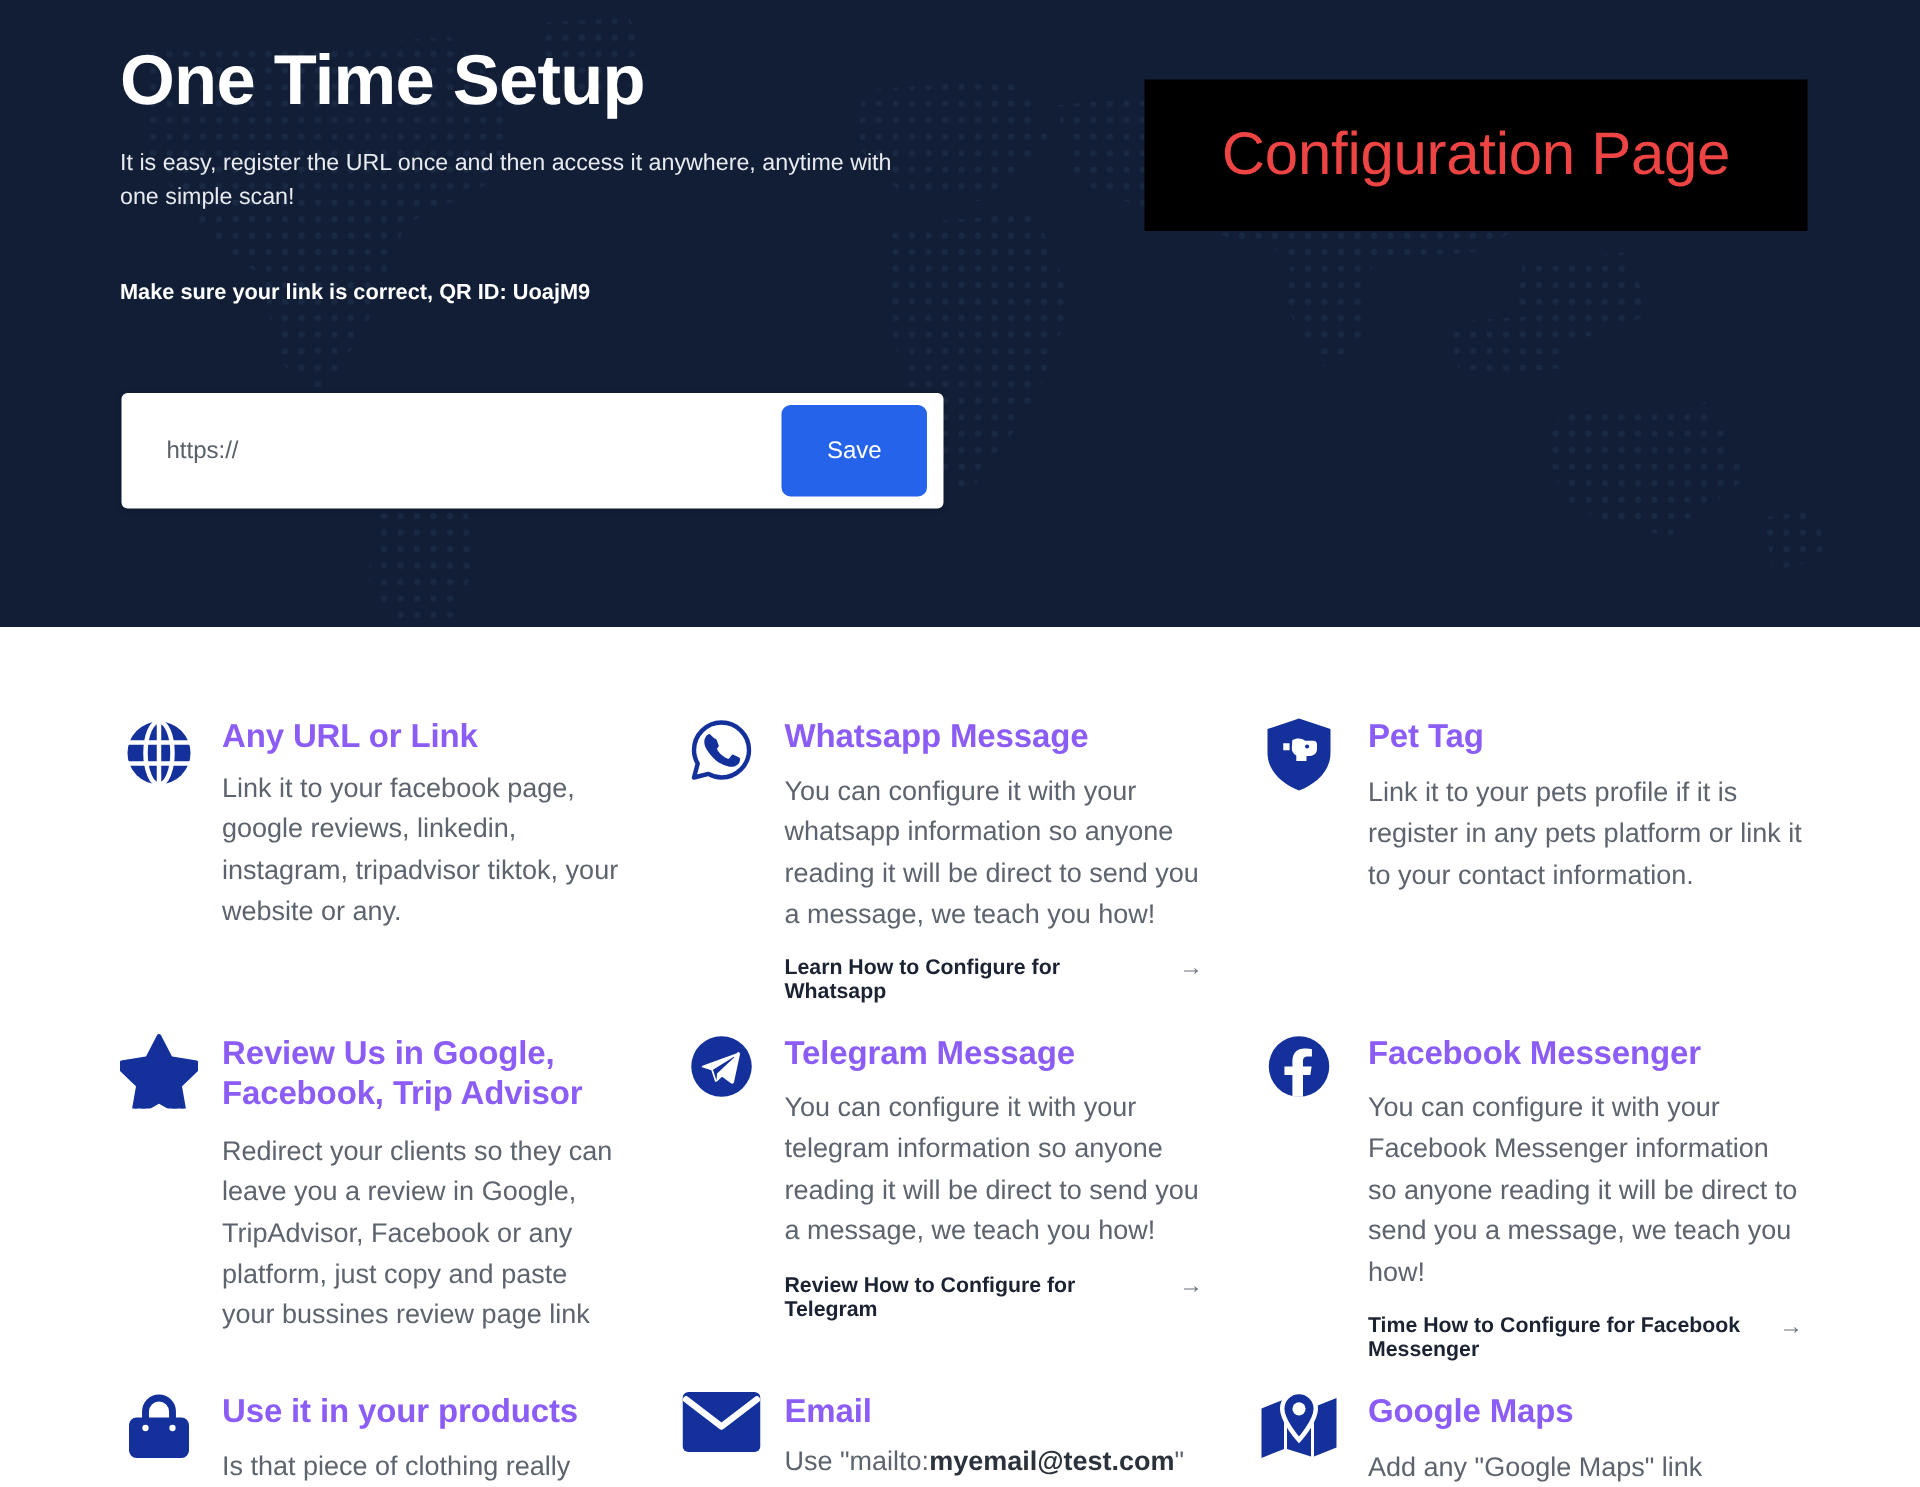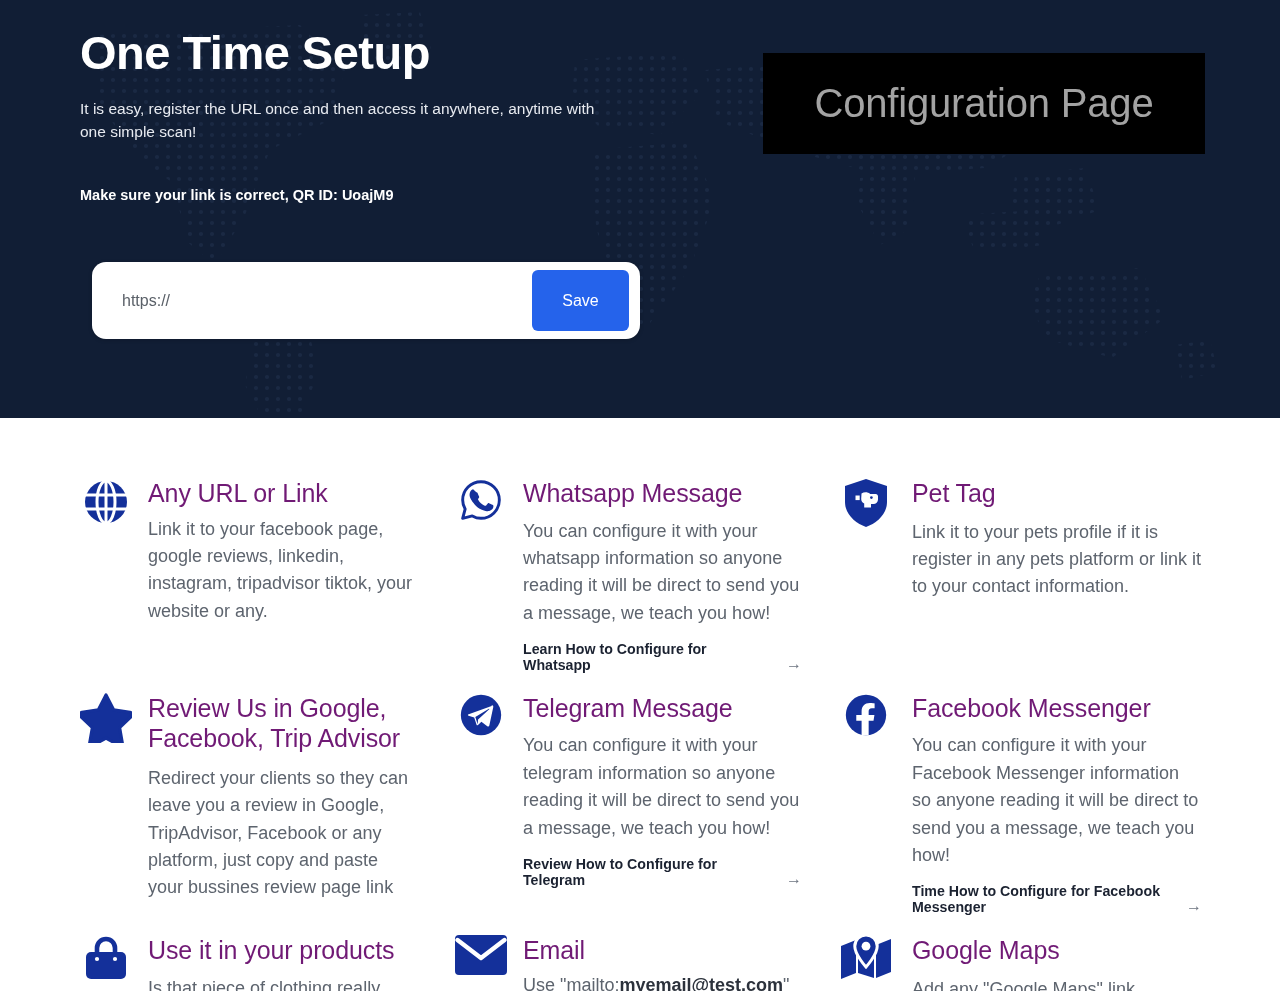--- a/index.html
+++ b/index.html
@@ -56,42 +56,42 @@
     color: #ffffff;
   }
 
   .config-badge {
     position: absolute;
     top: 53px;
     left: 763px;
     width: 442px;
     height: 101px;
     background: #000000;
-    color: #a3a3a3;
+    color: #ef4444;
     display: flex;
     align-items: center;
     justify-content: center;
     z-index: 3;
   }
   .config-badge span {
     font-size: 40px;
     font-weight: normal;
     font-family: "Liberation Sans", sans-serif;
     letter-spacing: -0.2px;
   }
 
   
   .url-form {
     position: absolute;
     top: 262px;
-    left: 92px;
+    left: 81px;
     width: 548px;
     height: 77px;
     background: #ffffff;
-    border-radius: 14px;
+    border-radius: 4px;
     display: flex;
     align-items: center;
     z-index: 3;
     box-shadow: 0 1px 4px rgba(0,0,0,0.18);
   }
   .url-input {
     flex: 1;
     border: none;
     outline: none;
     background: transparent;
@@ -134,37 +134,37 @@
     min-width: 52px;
     margin-right: 16px;
     display: flex;
     justify-content: center;
   }
   .icon-wrap svg { display: block; }
 
   .card-body { flex: 1; min-width: 0; }
   .card-title {
     margin: 0;
-    font-size: 25px;
+    font-size: 22px;
     line-height: 1.22;
-    font-weight: normal;
-    color: #701a75;
+    font-weight: bold;
+    color: #8b5cf6;
     letter-spacing: -0.1px;
   }
   .card-desc {
     margin: 9px 0 0 0;
     font-size: 18px;
     line-height: 1.52;
     color: #5d646e;
   }
   .card-desc b { color: #2c323c; font-weight: bold; }
 
   .learn {
     display: flex;
-    align-items: flex-end;
+    align-items: flex-start;
     margin-top: 14px;
     font-size: 14.2px;
     font-weight: bold;
     color: #1b2231;
     text-decoration: none;
     cursor: pointer;
   }
   .learn .ltext { flex: 1 1 auto; }
   .learn .larrow {
     margin-left: 10px;

